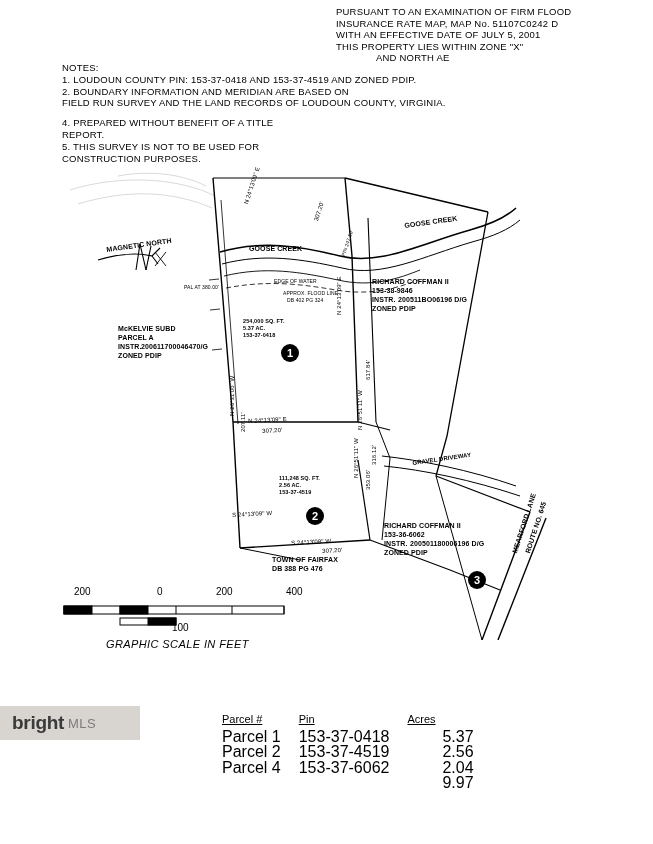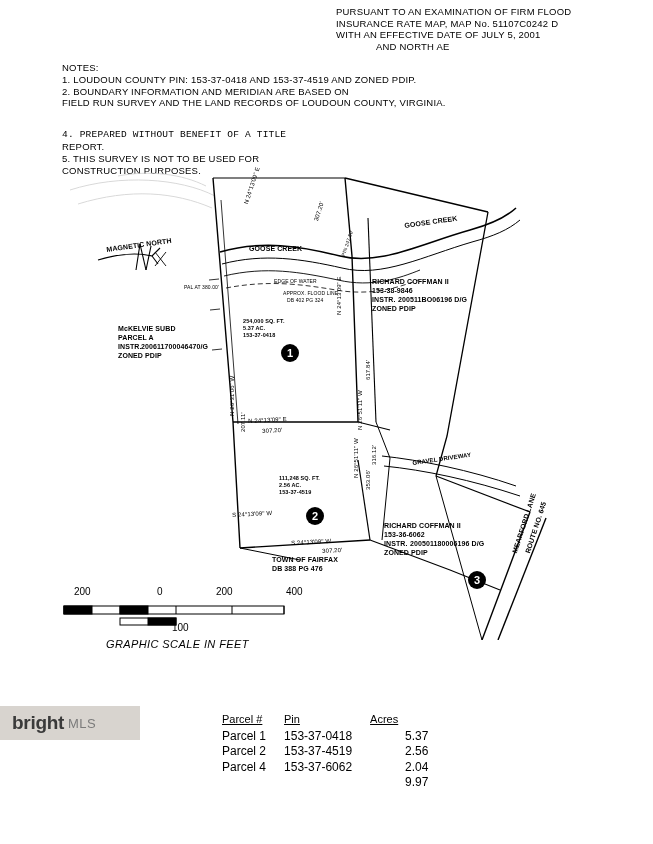--- a/index.html
+++ b/index.html
@@ -124,21 +124,21 @@
   .ptable th {
     font-weight: normal;
     text-decoration: underline;
     padding: 0 18px 1px 0;
     text-align: left;
     font-size: 11px;
   }
   .ptable td {
     padding: 0 18px 0 0;
     text-align: left;
-    font-size: 12px;
+    font-size: 16px;
   }
   .ptable td.acres { text-align: left; padding-left: 35px; }
   .ptable tr.last td.acres { }
   .ptable-total-row td { padding-top: 0; }
   .table-note {
     position: absolute;
     left: 222px;
     top: 806px;
     font-size: 11px;
   }
@@ -171,29 +171,30 @@
 </style>
 </head>
 <body>
 
 <div class="page">
 
   <div class="flood-note">
     <div>PURSUANT TO AN EXAMINATION OF FIRM FLOOD</div>
     <div>INSURANCE RATE MAP, MAP No. 51107C0242 D</div>
     <div>WITH AN EFFECTIVE DATE OF JULY 5, 2001</div>
+    <div>THIS PROPERTY LIES WITHIN ZONE "X"</div>
     <div class="indent">AND NORTH AE</div>
   </div>
 
   <div class="notes">
     <div class="title line">NOTES:</div>
     <div class="line">1. LOUDOUN COUNTY PIN: 153-37-0418 AND 153-37-4519 AND ZONED PDIP.</div>
     <div class="line">2. BOUNDARY INFORMATION AND MERIDIAN ARE BASED ON</div>
     <div class="line">FIELD RUN SURVEY AND THE LAND RECORDS OF LOUDOUN COUNTY, VIRGINIA.</div>
-    <div class="line" style="margin-top:20px;font-family:Liberation Mono, monospace;">4. PREPARED WITHOUT BENEFIT OF A TITLE</div>
+    <div class="line" style="margin-top:8px;">4. PREPARED WITHOUT BENEFIT OF A TITLE</div>
     <div class="line">REPORT.</div>
     <div class="line">5. THIS SURVEY IS NOT TO BE USED FOR</div>
     <div class="line">CONSTRUCTION PURPOSES.</div>
   </div>
 
   <div class="drawing">
     <svg width="653" height="480" viewBox="0 0 653 480">
       <g fill="none" stroke="#000">
 
         <g stroke="#cfcfcf" stroke-width="1" opacity="0.8">

